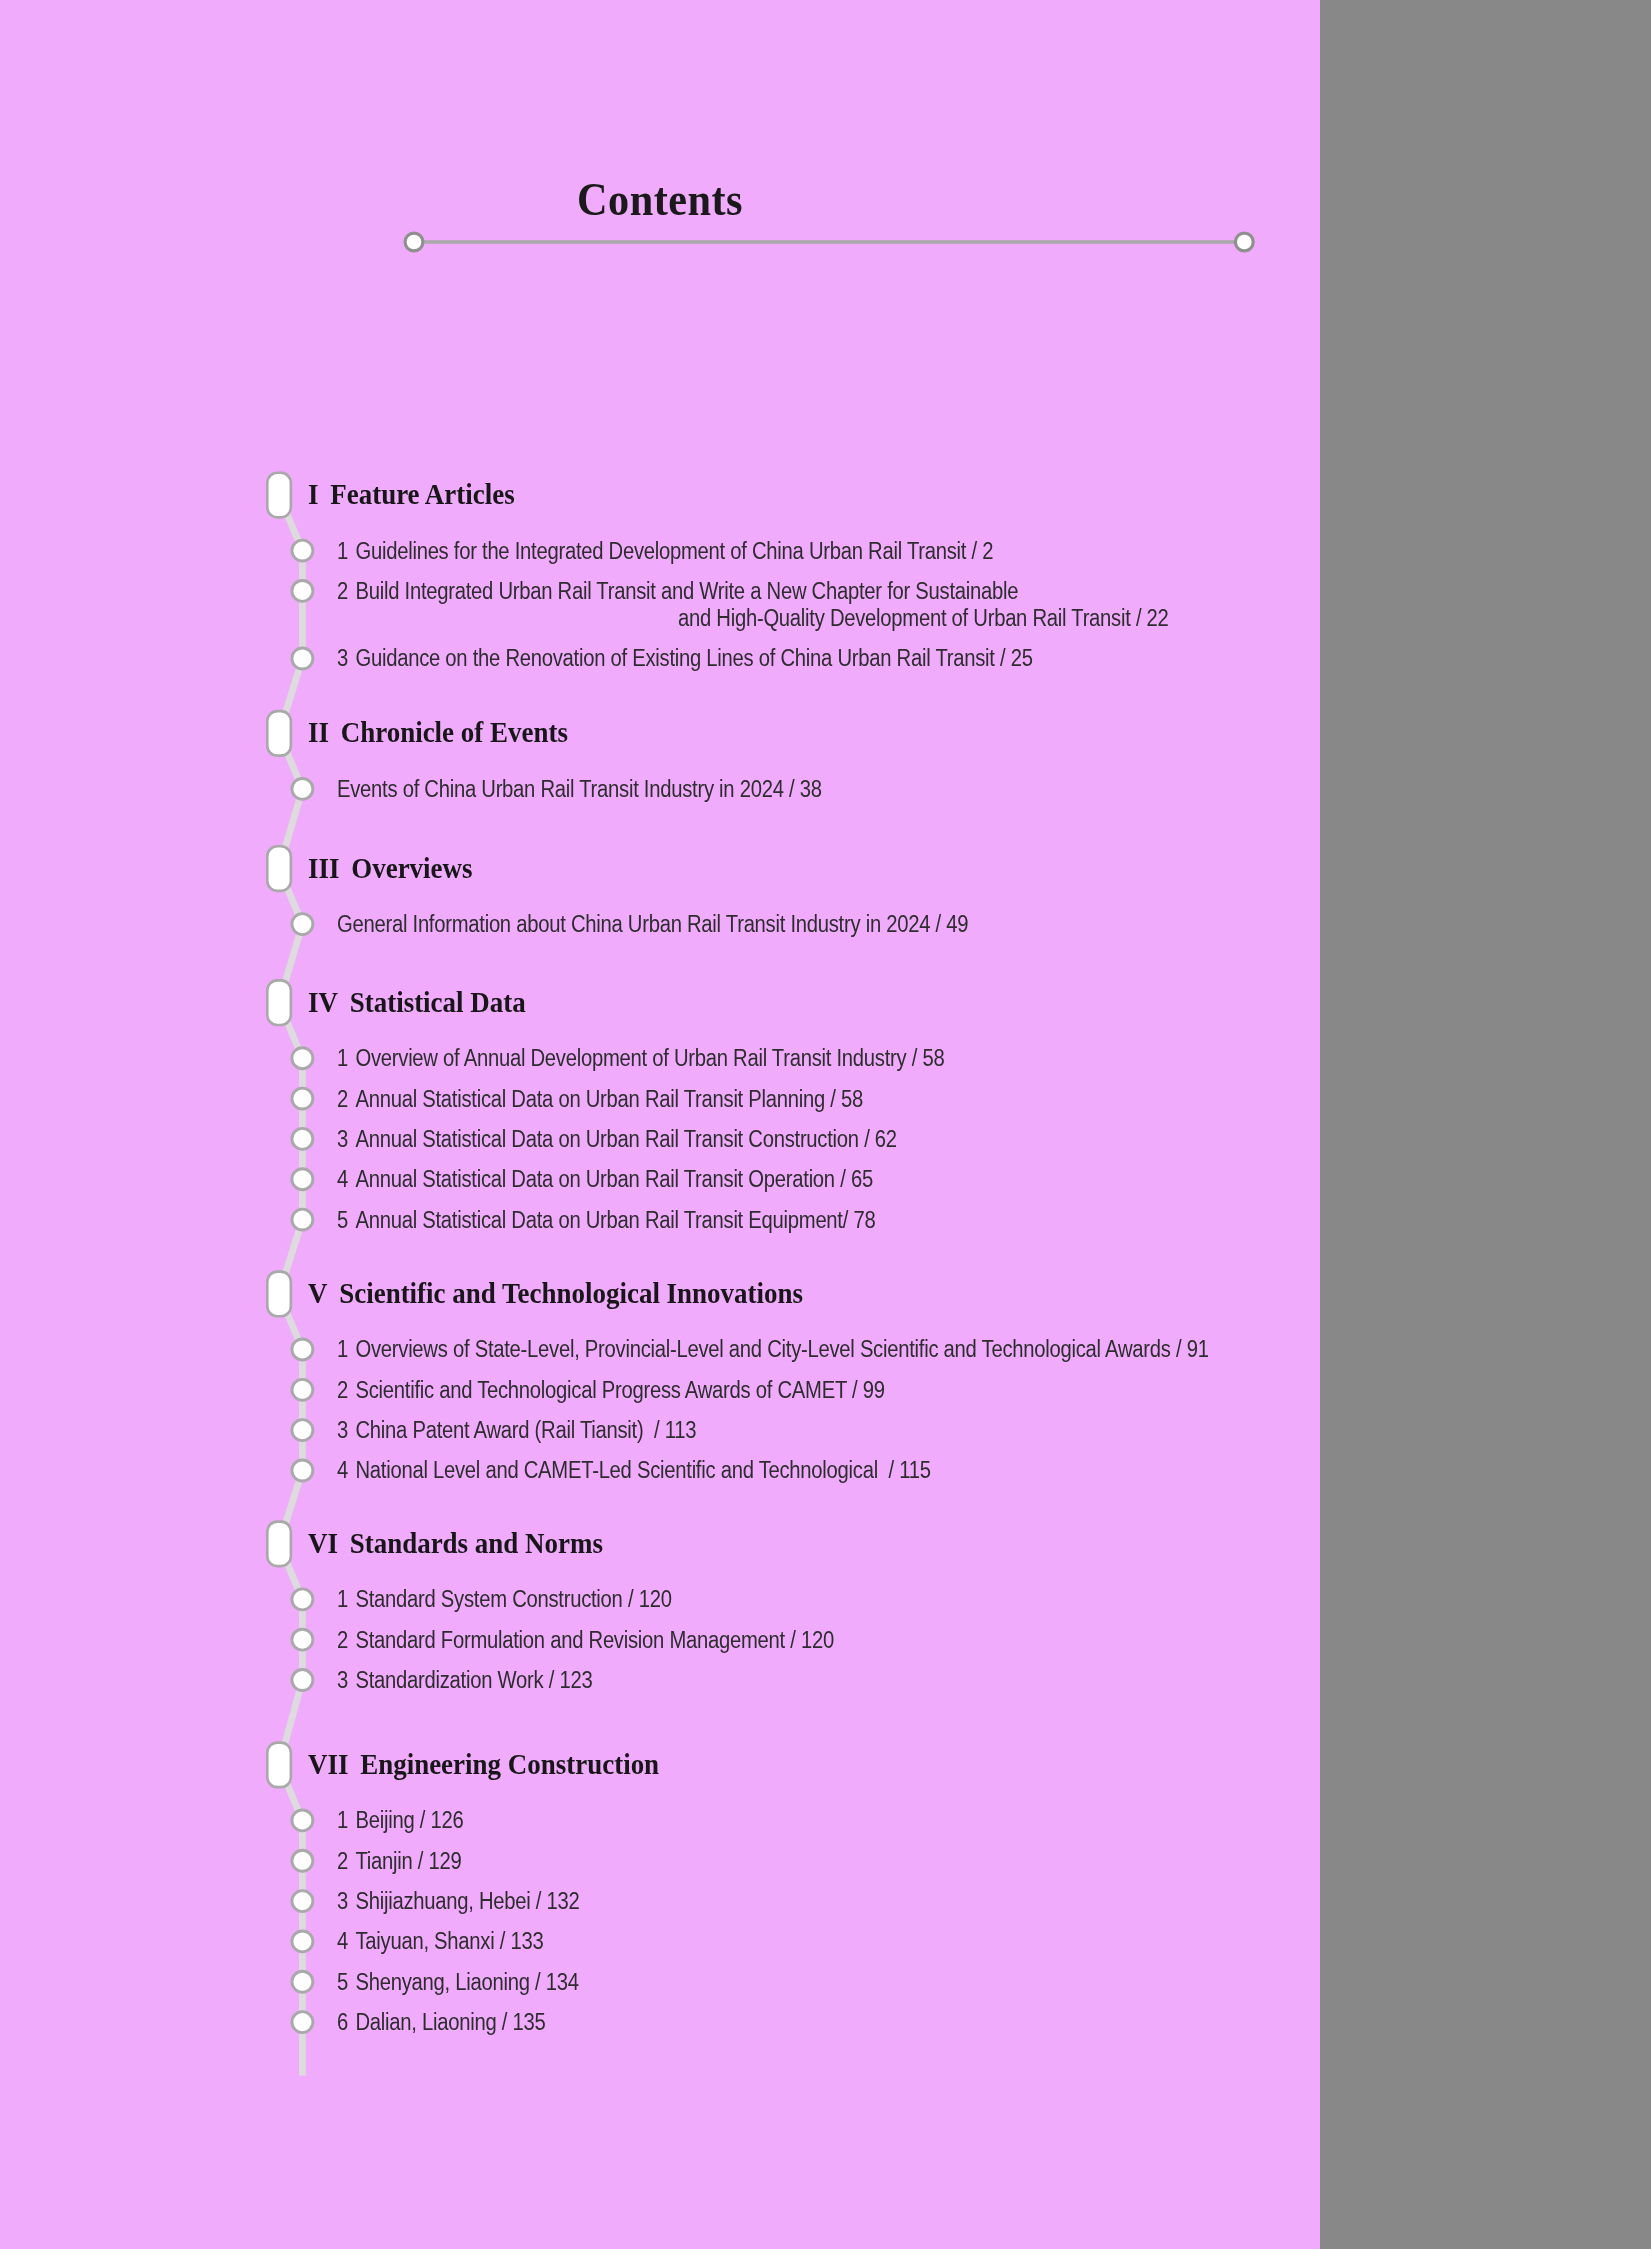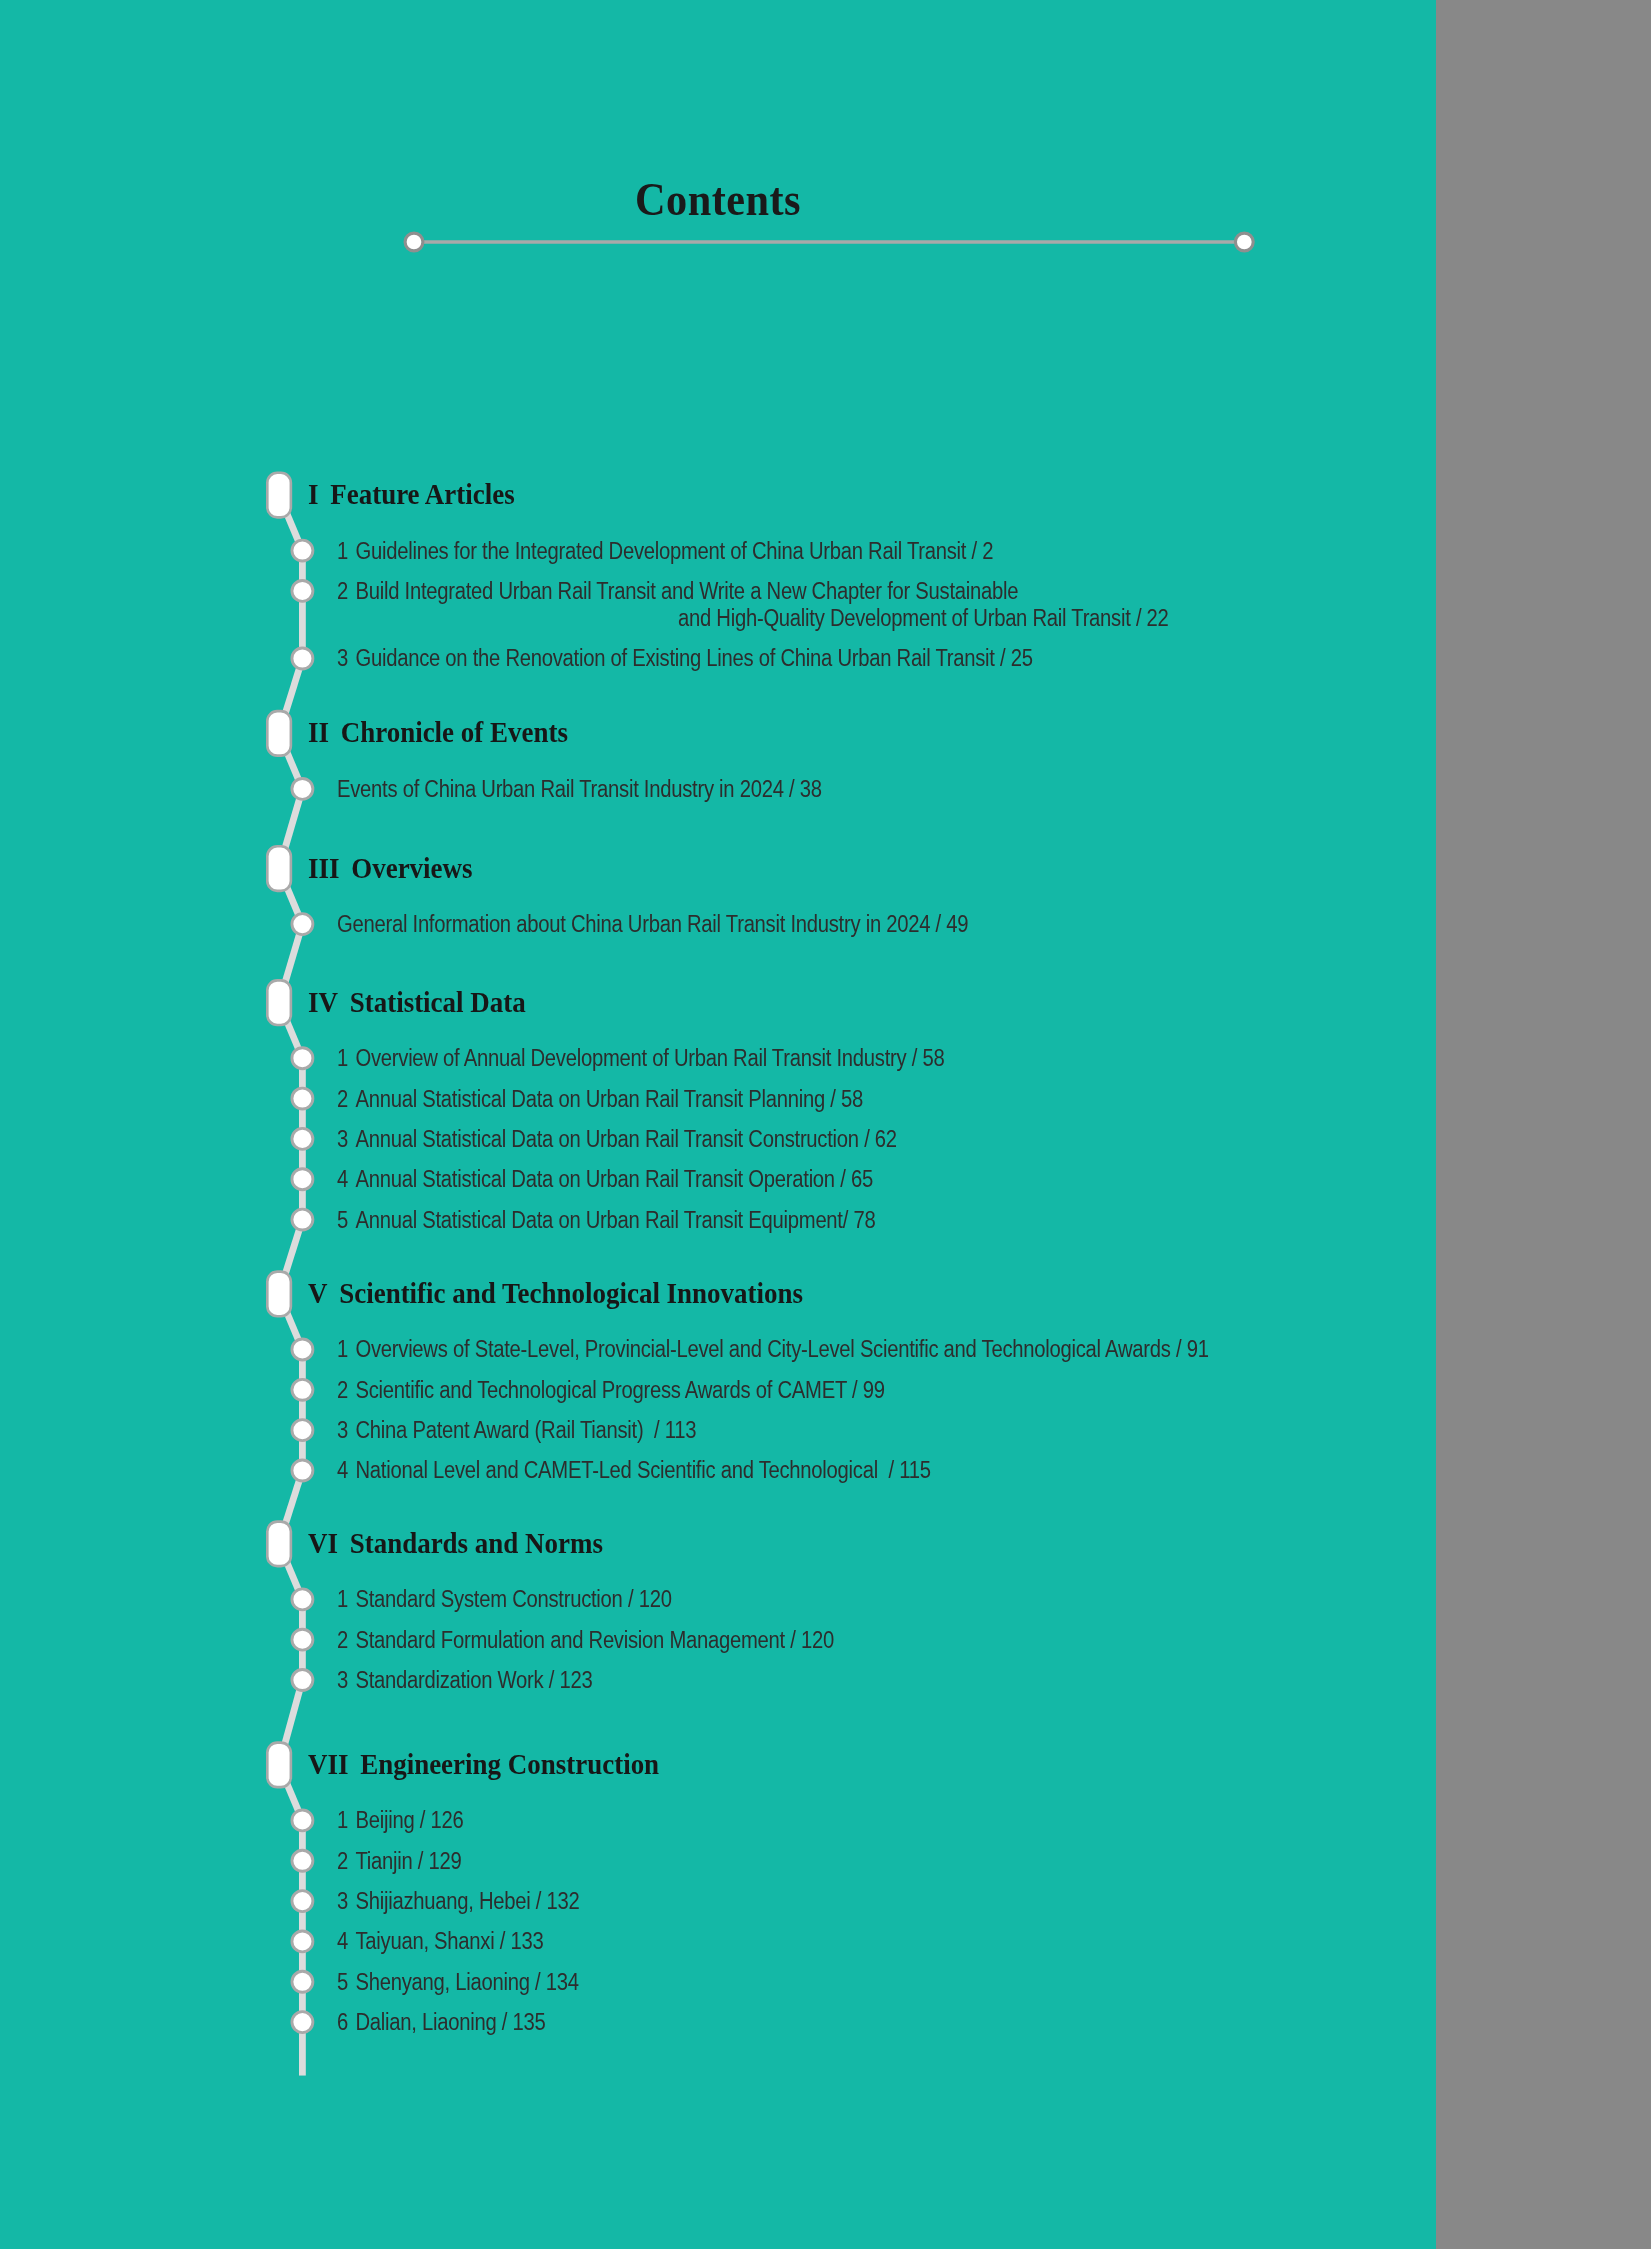--- a/index.html
+++ b/index.html
@@ -1,19 +1,19 @@
 <!DOCTYPE html>
 <html style="font-size:8.4px"><head>
 <meta charset="utf-8">
 <style>
   html,body{margin:0;padding:0;background:#888;}
   .page{
     position:relative;
-    width:1436px;height:2250px;
-    background:#14b8a6;
+    width:1320px;height:2250px;
+    background:#f0abfc;
     overflow:hidden;
     font-family:"Liberation Sans", sans-serif;
   }
   #timeline-svg{position:absolute;left:0;top:0;}
   .doc-title{
     position:absolute;left:0;right:0;top:176px;
     text-align:center;
     font-family:"Liberation Serif", serif;
     font-weight:700;
     font-size:47px;line-height:1;

